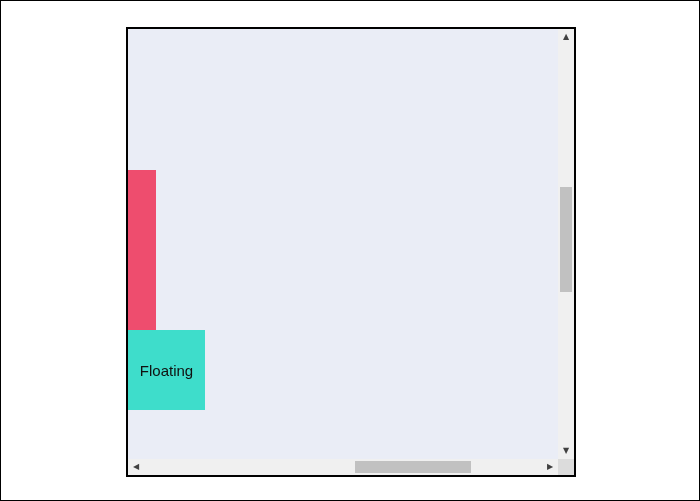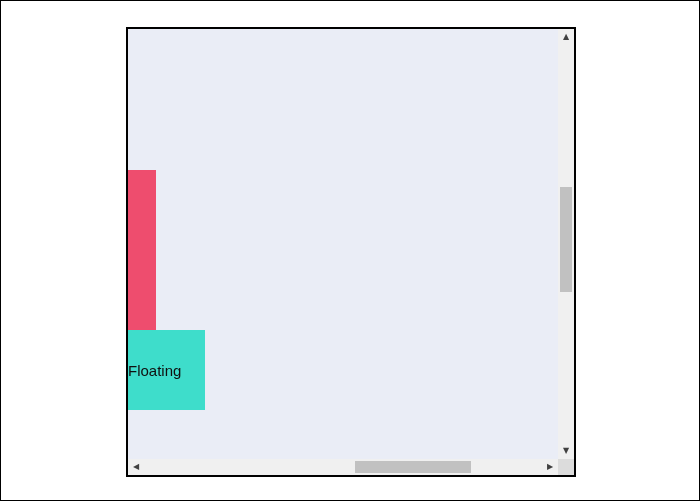--- a/index.html
+++ b/index.html
@@ -28,21 +28,21 @@
     left: 0; top: 141px;
     width: 28px; height: 160px;
     background: var(--pink-bar, #ee4d6e);
   }
 
   .floating-box {
     position: absolute;
     left: 0; top: 301px;
     width: 77px; height: 80px;
     background: var(--teal-box, #3eddcb);
-    display: flex; align-items: center; 
+    display: flex; align-items: center; justify-content: center;
     font-size: 15px;
     color: var(--label-text, #101010);
   }
 
   .v-scrollbar {
     position: absolute;
     top: 0; right: 0;
     width: 16px; height: 430px;
     background: var(--track, #f0f0f0);
   }

